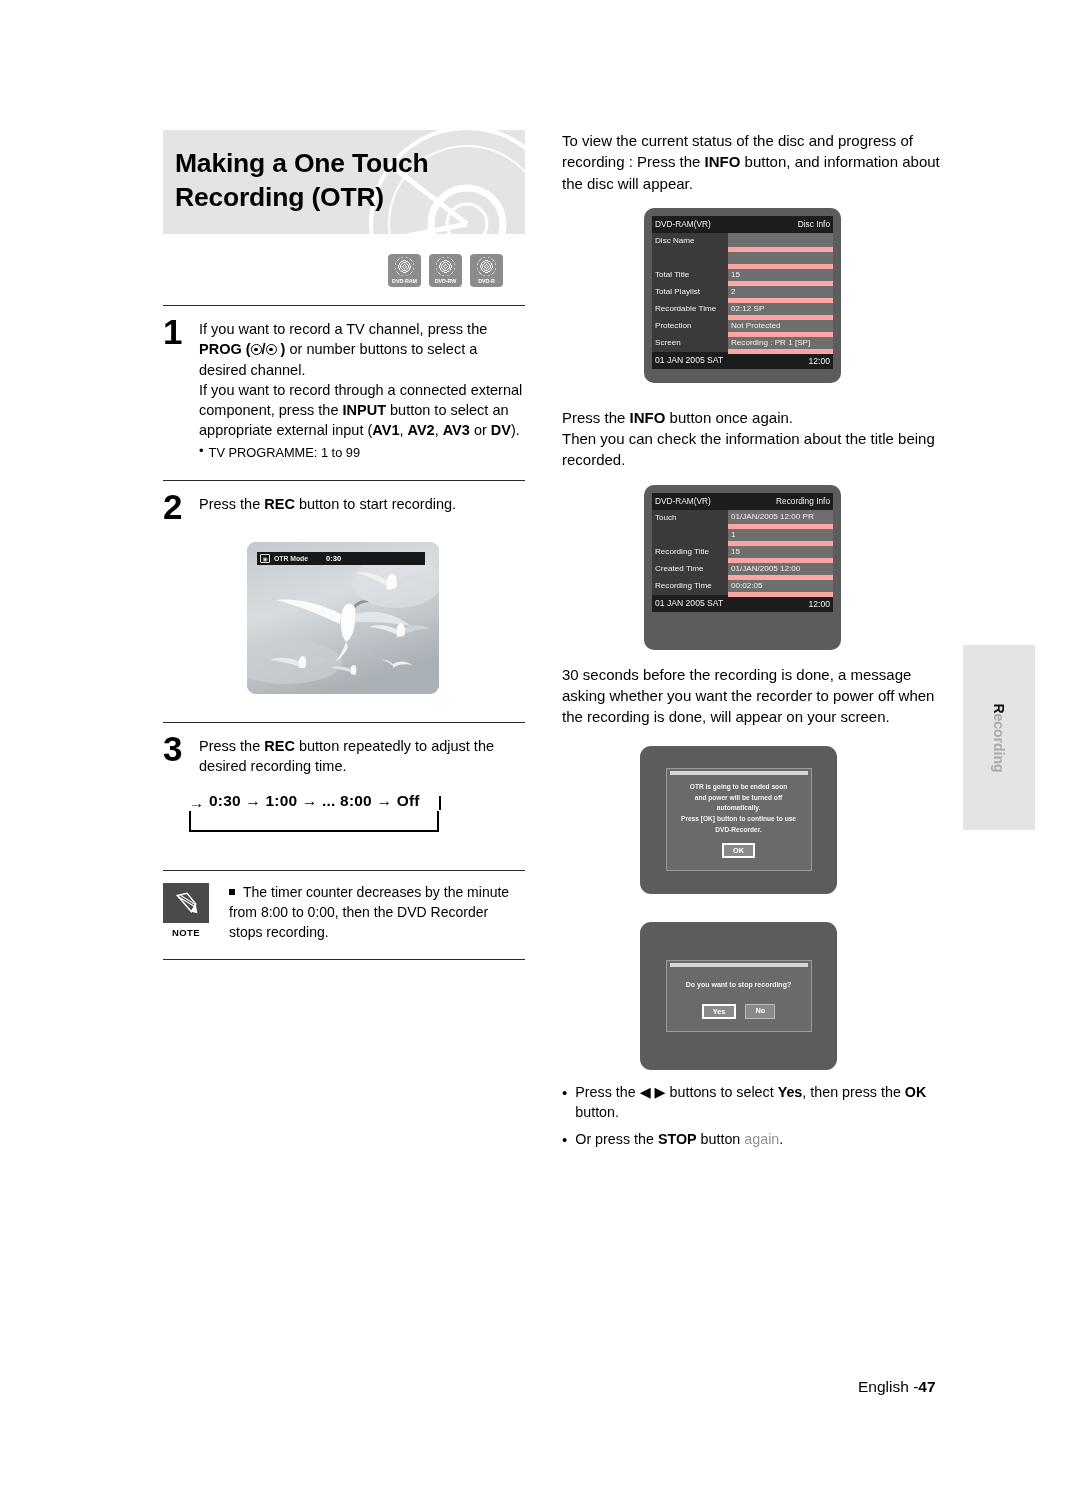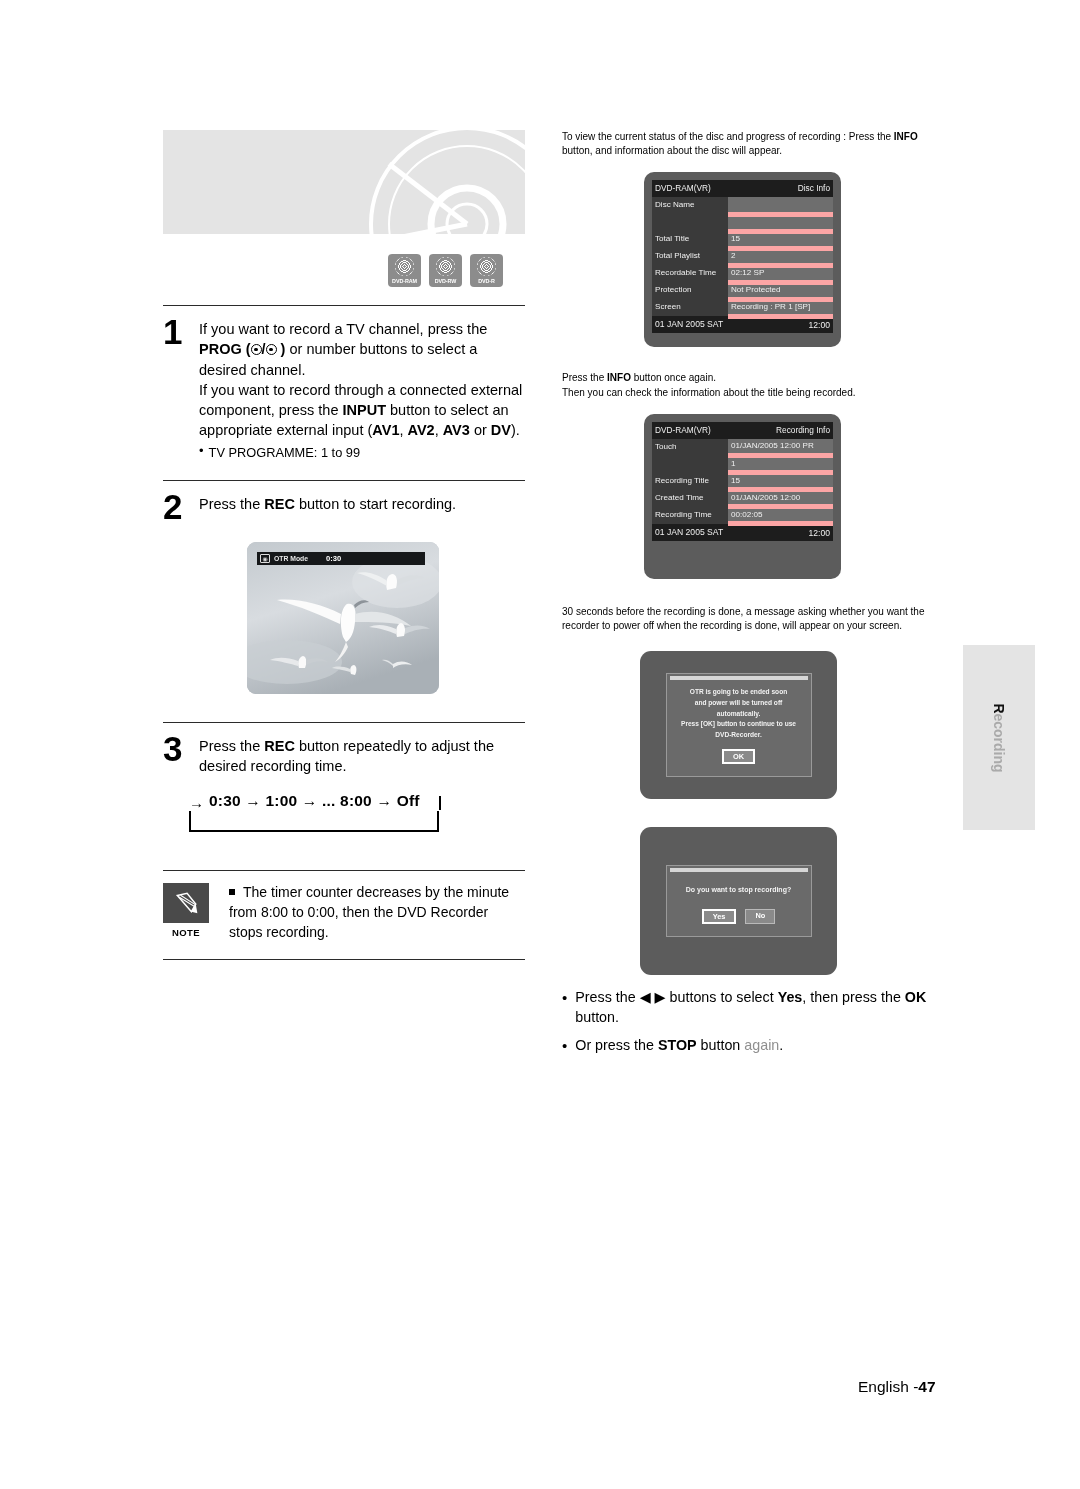--- a/index.html
+++ b/index.html
@@ -136,21 +136,21 @@
   }
   .note-icon svg { width: 26px; height: 26px; }
   .note-label {
     font-size: 9.5px; font-weight: bold; text-align: center;
     margin-top: 4px; letter-spacing: 0.4px;
   }
   .note-body { flex: 1; padding-left: 20px; font-size: 14px; line-height: 1.42; }
   .note-body .sq { display: inline-block; width: 6px; height: 6px; background: #000; margin-right: 8px; vertical-align: 2px; }
 
   
-  .para { font-size: 10px; line-height: 1.42; }
+  .para { font-size: 15px; line-height: 1.42; }
   .para b { font-weight: bold; }
 
   .osd-screen {
     width: 197px; margin: 14px auto 0 82px;
     background: #5c5c5c; border-radius: 10px;
     padding: 8px 8px 14px 8px;
     font-family: "Liberation Sans", sans-serif;
   }
   .osd-screen.tall { padding-bottom: 38px; }
   .osd-table { width: 100%; border-collapse: collapse; }
@@ -252,20 +252,24 @@
 
     <div class="banner">
       <svg class="disc" viewBox="0 0 200 200">
         <circle cx="100" cy="100" r="96" fill="none" stroke="#ffffff" stroke-width="4"></circle>
         <circle cx="100" cy="100" r="78" fill="none" stroke="#ffffff" stroke-width="2"></circle>
         <circle cx="100" cy="100" r="36" fill="none" stroke="#ffffff" stroke-width="7"></circle>
         <circle cx="100" cy="100" r="20" fill="none" stroke="#ffffff" stroke-width="3"></circle>
         <line x1="100" y1="100" x2="22" y2="40" stroke="#ffffff" stroke-width="5"></line>
         <line x1="100" y1="100" x2="10" y2="118" stroke="#ffffff" stroke-width="5"></line>
       </svg>
+      <h1>
+        <span>Making a One Touch</span><br>
+        <span>Recording (OTR)</span>
+      </h1>
     </div>
 
     <div class="badges">
       <div class="badge">
         <div class="ring"></div>
         <div class="lbl">DVD-RAM</div>
       </div>
       <div class="badge">
         <div class="ring"></div>
         <div class="lbl">DVD-RW</div>
@@ -466,21 +470,21 @@
           <td class="v">00:02:05</td>
         </tr>
         <tr class="foot">
           <td>01 JAN 2005 SAT</td>
           <td class="r">12:00</td>
         </tr>
       </tbody>
         </table>
     </div>
 
-    <div class="para" style="margin-top:26px">30 seconds before the recording is done, a message asking whether you want the recorder to power off when the recording is done, will appear on your screen.</div>
+    <div class="para" style="margin-top:14px">30 seconds before the recording is done, a message asking whether you want the recorder to power off when the recording is done, will appear on your screen.</div>
 
     <div class="dlg-screen">
       <div class="dlg-inner">
         <div class="bar"></div>
         <div class="msg">
           <span>OTR is going to be ended soon</span><br>
           <span>and power will be turned off automatically.</span><br>
           <span>Press [OK] button to continue to use DVD-Recorder.</span>
         </div>
         <div class="dlg-btns">

